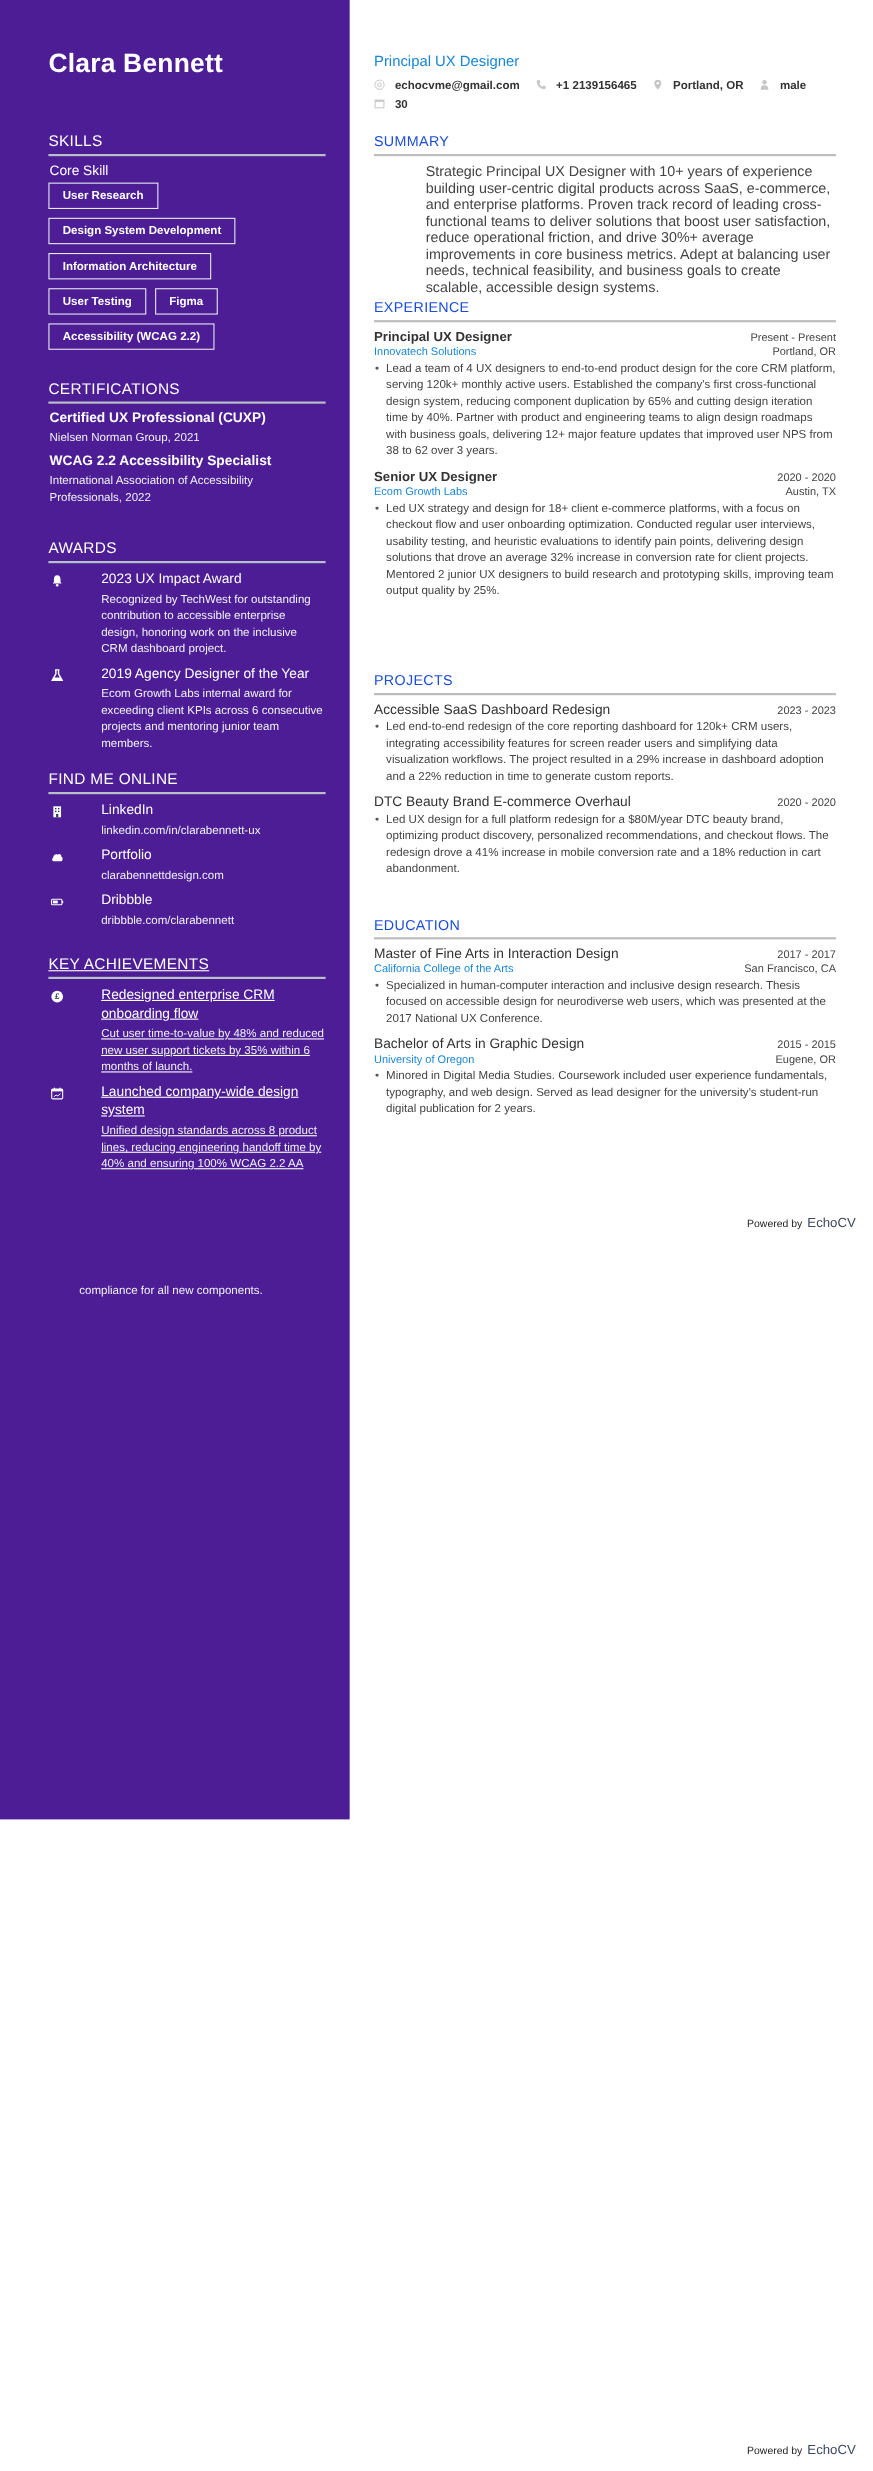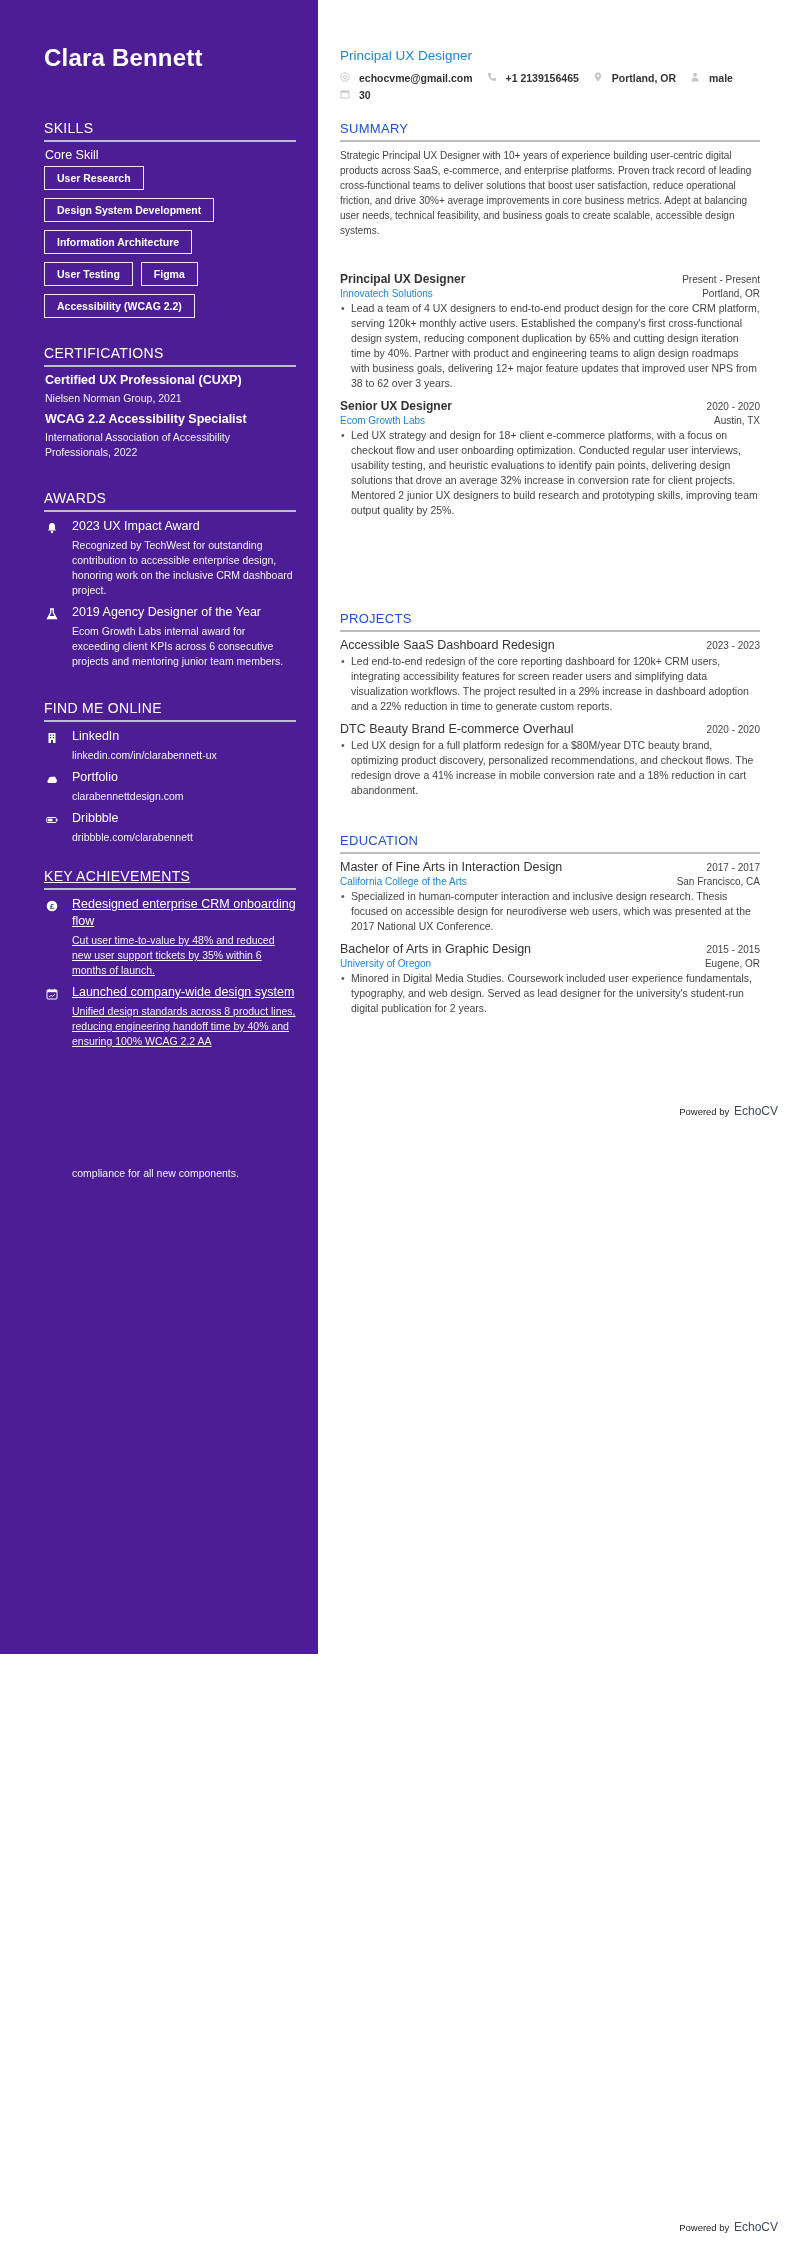--- a/index.html
+++ b/index.html
@@ -12,35 +12,35 @@
   
   .name { position: absolute; left: 44px; top: 44px; font-size: 24px; font-weight: bold; color: #fff; letter-spacing: 0.2px; }
   .s-section { position: absolute; left: 44px; width: 252px; }
   .s-title { font-size: 14px; font-weight: normal; color: #fff; letter-spacing: 0.3px; padding-bottom: 4px; border-bottom: 2px solid #b8bfc8; margin-bottom: 6px; }
   .core-label { font-size: 12.5px; color: #fff; margin: 2px 1px 4px; }
   .tags { display: flex; flex-wrap: wrap; gap: 8px 8px; }
   .tag { border: 1.5px solid #e6e9ee; color: #fff; font-size: 10.5px; font-weight: bold; padding: 5px 12px; line-height: 12px; display: inline-block; }
   .cert { margin-bottom: 6px; }
   .cert-name { font-size: 12.5px; font-weight: bold; color: #fff; margin: 2px 1px 4px; }
   .cert-org { font-size: 10.5px; color: #f0f2f5; line-height: 15px; margin-left: 1px; }
-  .iconrow { display: flex; margin-bottom: 6px; }
+  .iconrow { display: flex; margin-bottom: 6px; gap: 20px; }
   .iconcol { width: 28px; flex: 0 0 28px; padding-top: 4px; padding-left: 2px; }
   .iconcol svg { width: 12px; height: 12px; display: block; }
   .rtext { flex: 1; }
   .r-title { font-size: 12.5px; color: #fff; line-height: 17px; margin-bottom: 3px; }
   .r-desc { font-size: 10.5px; color: #f0f2f5; line-height: 15px; }
 
   
   .job-title { position: absolute; left: 22px; top: 48px; font-size: 13.5px; color: #1a86d6; }
   .contacts { position: absolute; left: 22px; top: 72px; width: 440px; display: flex; flex-wrap: wrap; row-gap: 5px; }
   .contact { display: flex; align-items: center; margin-right: 14px; font-size: 10.5px; font-weight: bold; color: #333; height: 12px; }
   .contact svg { width: 10px; height: 10px; margin-right: 9px; }
   .m-section { position: absolute; left: 22px; width: 420px; }
   .m-title { font-size: 13px; color: #1d4ed8; letter-spacing: 0.3px; padding-bottom: 4px; border-bottom: 2px solid #bdbdbd; margin-bottom: 6px; }
-  .summary { font-size: 10px; line-height: 15px; color: #444; }
+  .summary { font-size: 13px; line-height: 15px; color: #444; margin-left: 47px; }
   .entry { margin-bottom: 8px; }
   .row { display: flex; justify-content: space-between; align-items: baseline; }
   .e-title { font-size: 12px; font-weight: bold; color: #333; }
   .e-title.light { font-weight: normal; font-size: 12.5px; }
   .e-date { font-size: 10px; color: #444; }
   .e-org { font-size: 10px; color: #1a86d6; margin-top: 2px; }
   .e-loc { font-size: 10px; color: #444; }
   .bullets { list-style: none; margin-top: 2px; }
   .bullets li { position: relative; padding-left: 11px; font-size: 10.5px; line-height: 15px; color: #444; }
   .bullets li::before { content: "•"; position: absolute; left: 1px; top: 0; color: #555; }
@@ -223,20 +223,21 @@
       <span>30</span>
     </div>
   </div>
 
   <div class="m-section" style="top:121px;">
     <div class="m-title">SUMMARY</div>
     <div class="summary">Strategic Principal UX Designer with 10+ years of experience building user-centric digital products across SaaS, e-commerce, and enterprise platforms. Proven track record of leading cross-functional teams to deliver solutions that boost user satisfaction, reduce operational friction, and drive 30%+ average improvements in core business metrics. Adept at balancing user needs, technical feasibility, and business goals to create scalable, accessible design systems.</div>
   </div>
 
   <div class="m-section" style="top:272px;">
+    <div class="m-title">EXPERIENCE</div>
     <div class="entry">
       <div class="row">
         <span class="e-title">Principal UX Designer</span>
         <span class="e-date">Present - Present</span>
       </div>
       <div class="row">
         <span class="e-org">Innovatech Solutions</span>
         <span class="e-loc">Portland, OR</span>
       </div>
       <ul class="bullets">

